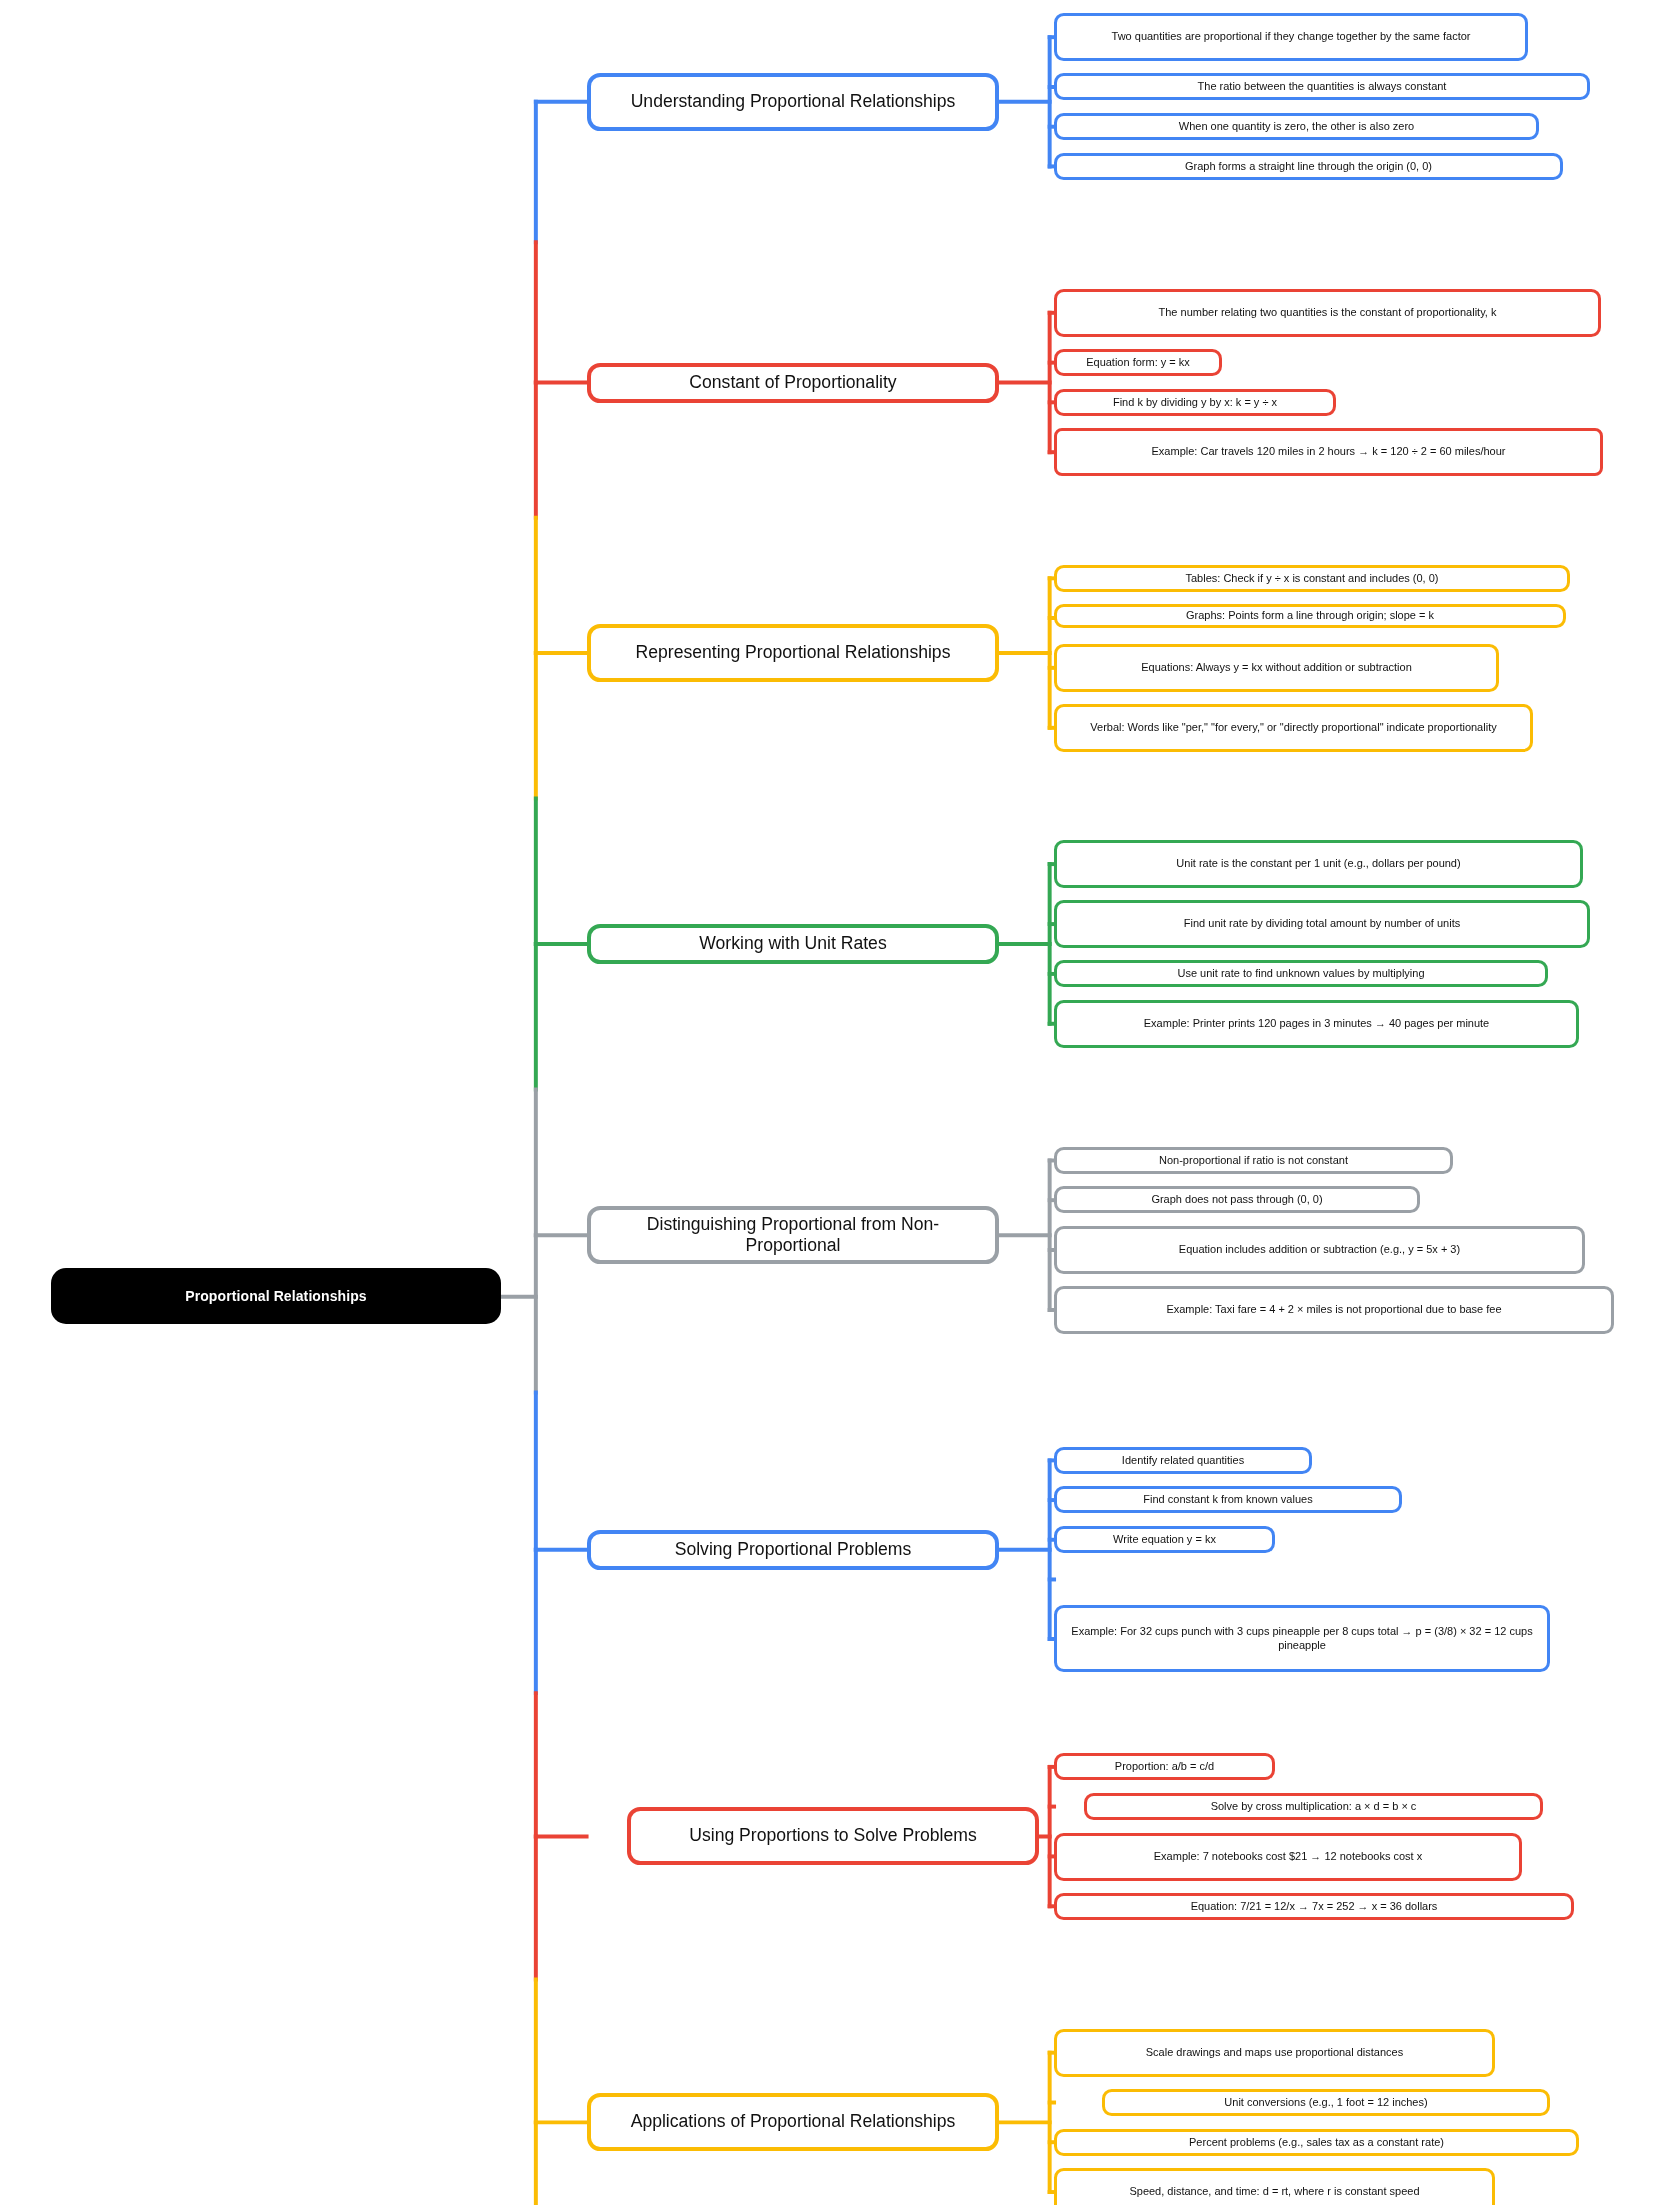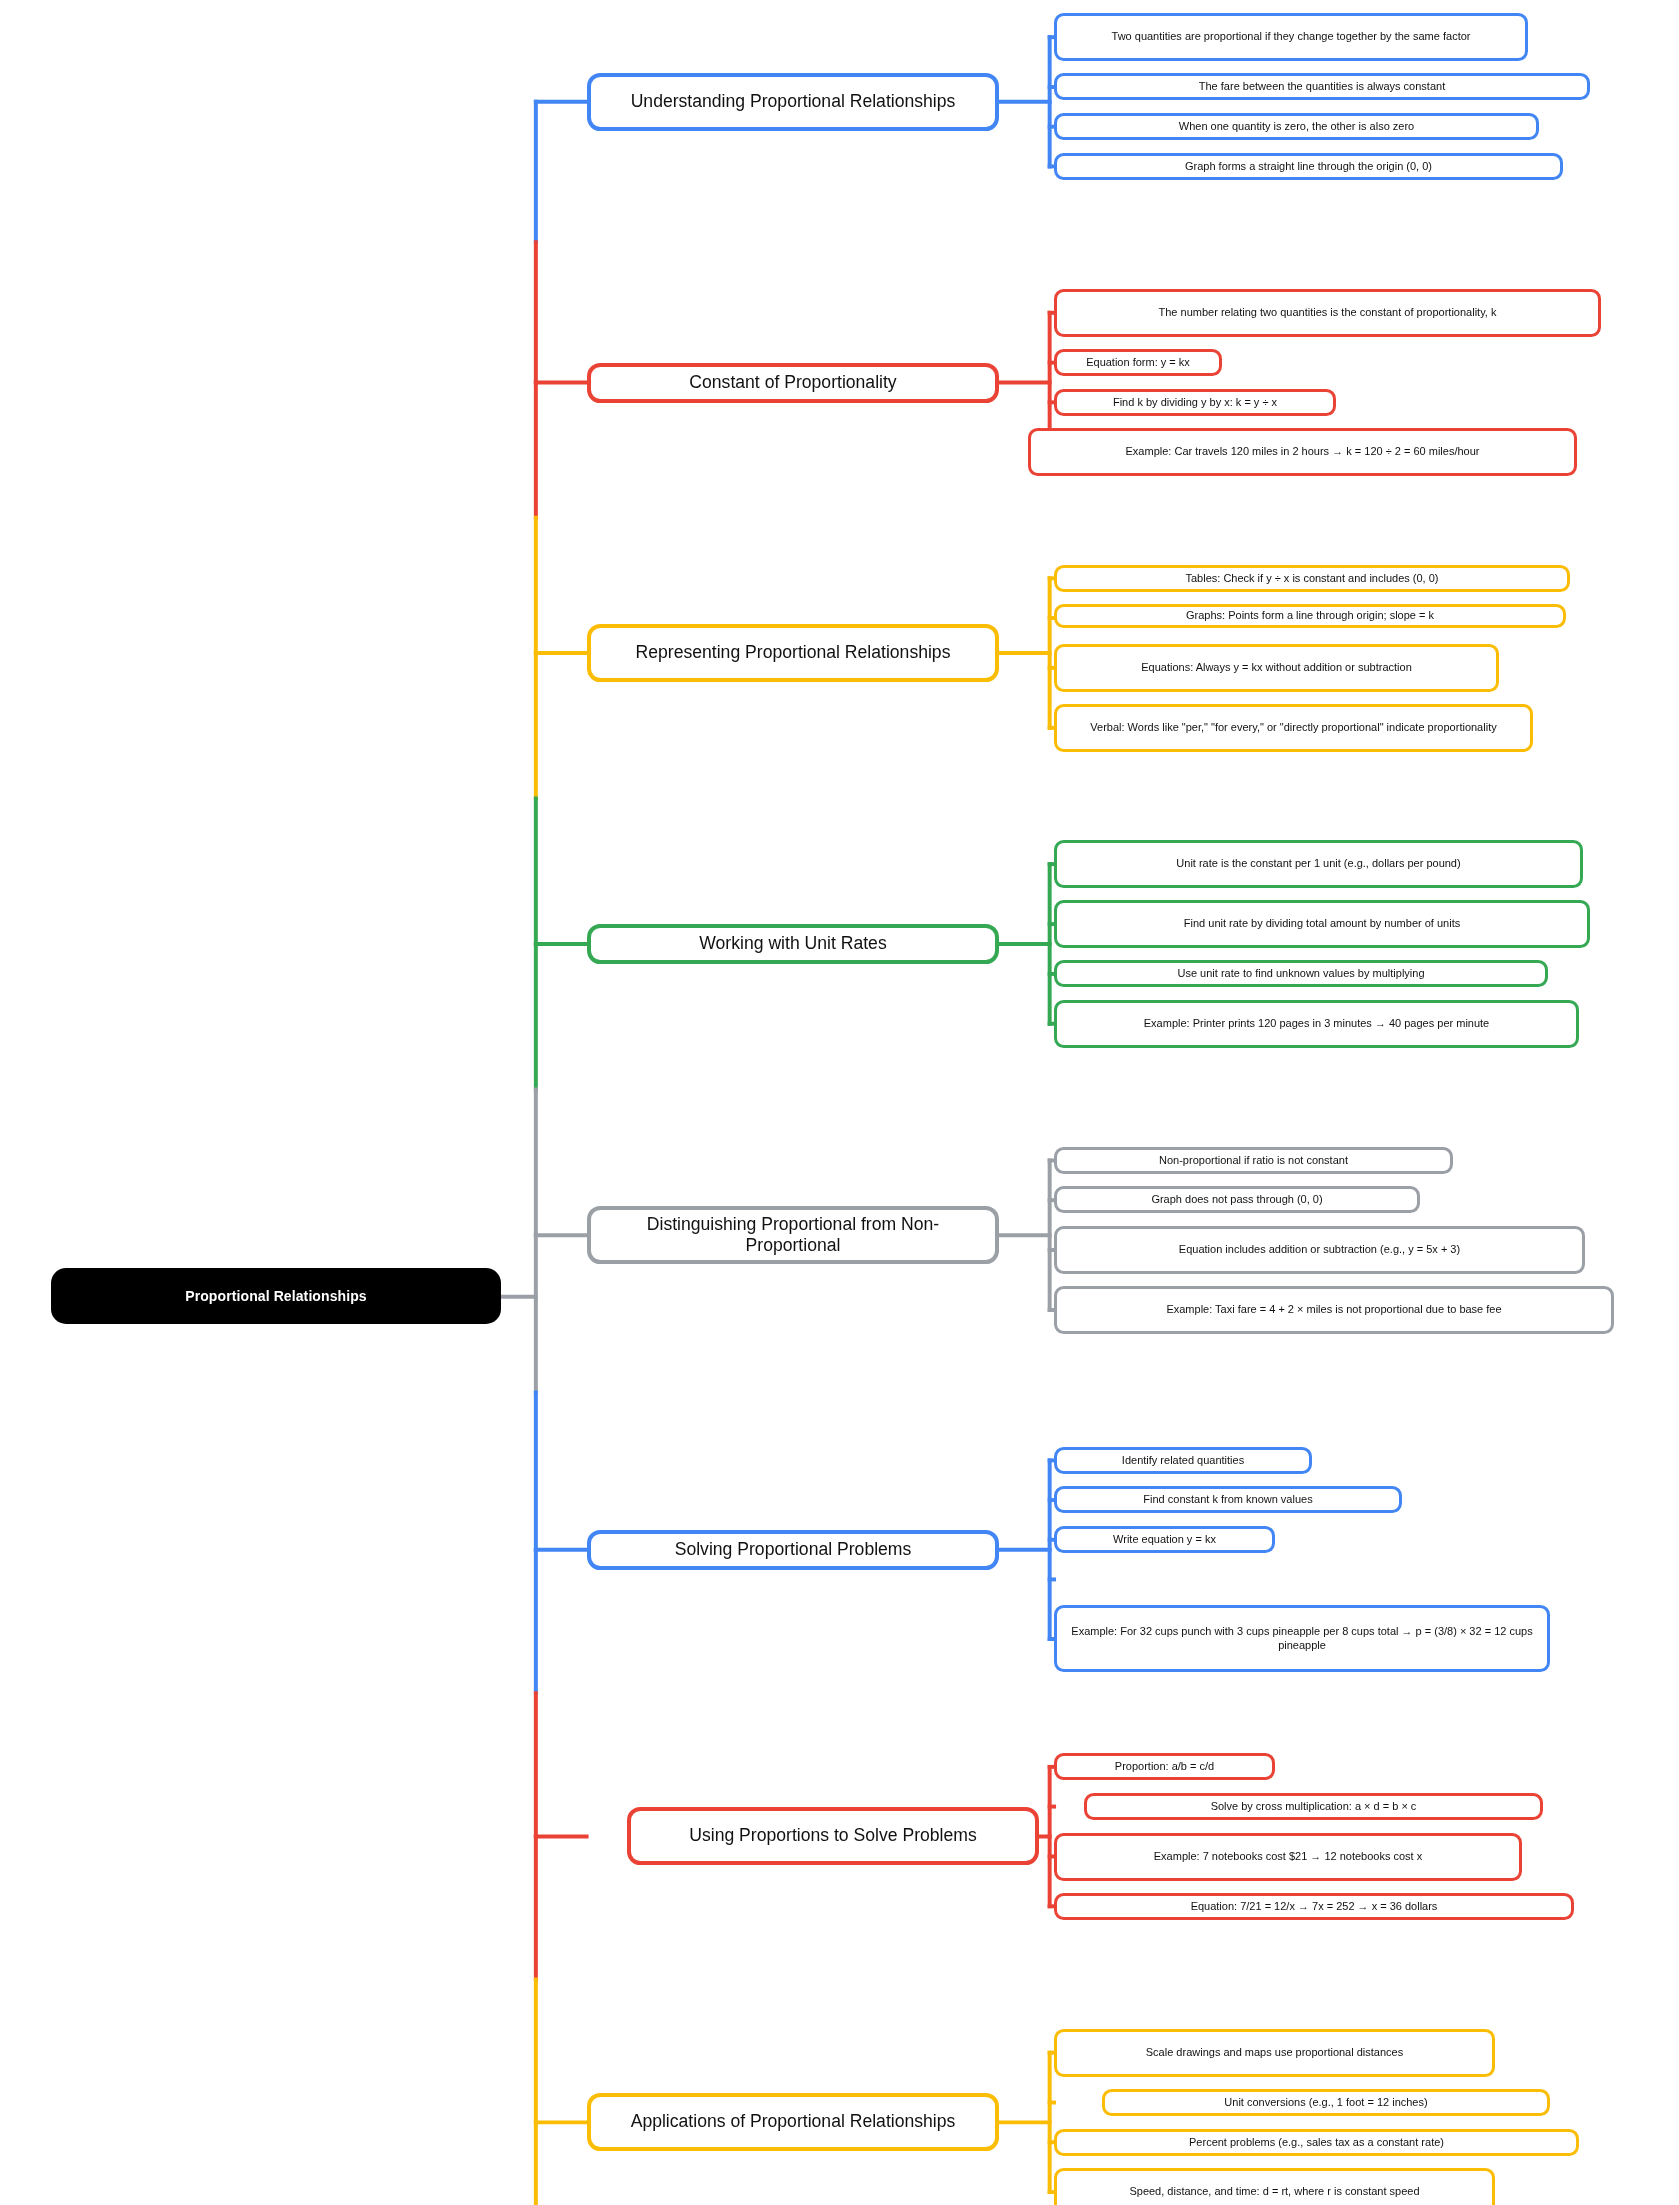--- a/index.html
+++ b/index.html
@@ -123,41 +123,41 @@
       <path d="M1135 2940 L1215 2940" stroke="#9AA0A6" stroke-width="9" fill="none" stroke-linecap="square"></path>
     </svg>
   <div id="nodes">
       <div class="node root" style="left: 51px; top: 1268px; width: 450px; height: 56px;">
         <span>Proportional Relationships</span>
       </div>
       <div class="node leaf c-blue" style="left: 1054px; top: 13.2px; width: 474px; height: 48px;">
         <span>Two quantities are proportional if they change together by the same factor</span>
       </div>
       <div class="node leaf c-blue" style="left: 1054px; top: 73px; width: 536px; height: 27px;">
-        <span>The fare between the quantities is always constant</span>
+        <span>The ratio between the quantities is always constant</span>
       </div>
       <div class="node leaf c-blue" style="left: 1054px; top: 113px; width: 485px; height: 27px;">
         <span>When one quantity is zero, the other is also zero</span>
       </div>
       <div class="node leaf c-blue" style="left: 1054px; top: 153px; width: 509px; height: 27px;">
         <span>Graph forms a straight line through the origin (0, 0)</span>
       </div>
       <div class="node branch c-blue" style="left: 587px; top: 73px; width: 412px; height: 58px;">
         <span>Understanding Proportional Relationships</span>
       </div>
       <div class="node leaf c-red" style="left: 1054px; top: 289px; width: 547px; height: 48px;">
         <span>The number relating two quantities is the constant of proportionality, k</span>
       </div>
       <div class="node leaf c-red" style="left: 1054px; top: 349px; width: 168px; height: 27px;">
         <span>Equation form: y = kx</span>
       </div>
       <div class="node leaf c-red" style="left: 1054px; top: 389px; width: 282px; height: 27px;">
         <span>Find k by dividing y by x: k = y ÷ x</span>
       </div>
-      <div class="node leaf c-red" style="left: 1028px; top: 428px; width: 549px; height: 48px;">
+      <div class="node leaf c-red" style="left: 1054px; top: 428px; width: 549px; height: 48px; border-radius: 8px;">
         <span>Example: Car travels 120 miles in 2 hours → k = 120 ÷ 2 = 60 miles/hour</span>
       </div>
       <div class="node branch c-red" style="left: 587px; top: 363px; width: 412px; height: 40px;">
         <span>Constant of Proportionality</span>
       </div>
       <div class="node leaf c-orange" style="left: 1054px; top: 565px; width: 516px; height: 27px;">
         <span>Tables: Check if y ÷ x is constant and includes (0, 0)</span>
       </div>
       <div class="node leaf c-orange" style="left: 1054px; top: 604px; width: 512px; height: 24px;">
         <span>Graphs: Points form a line through origin; slope = k</span>

